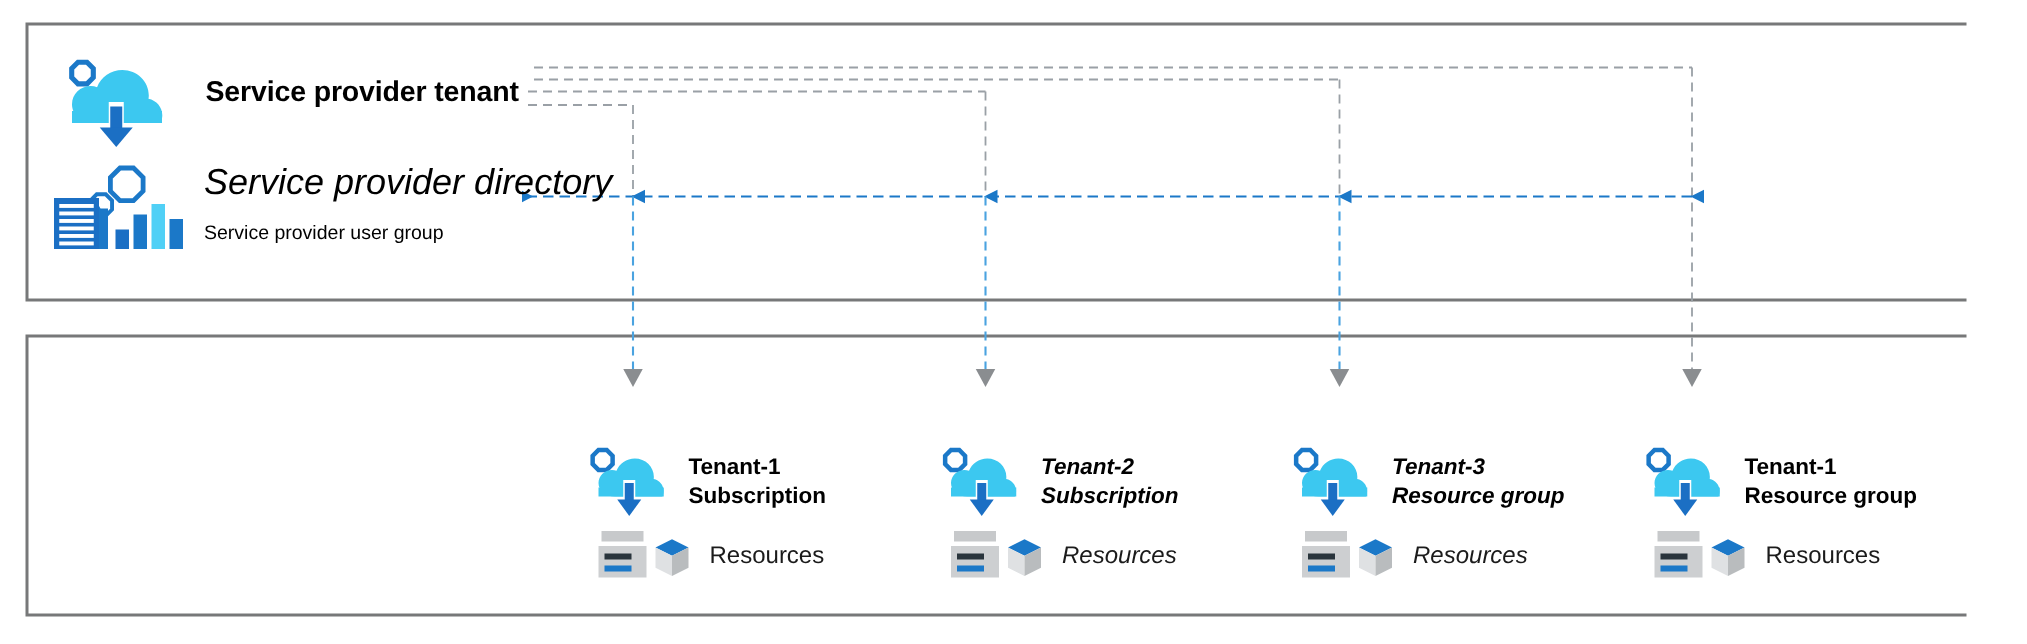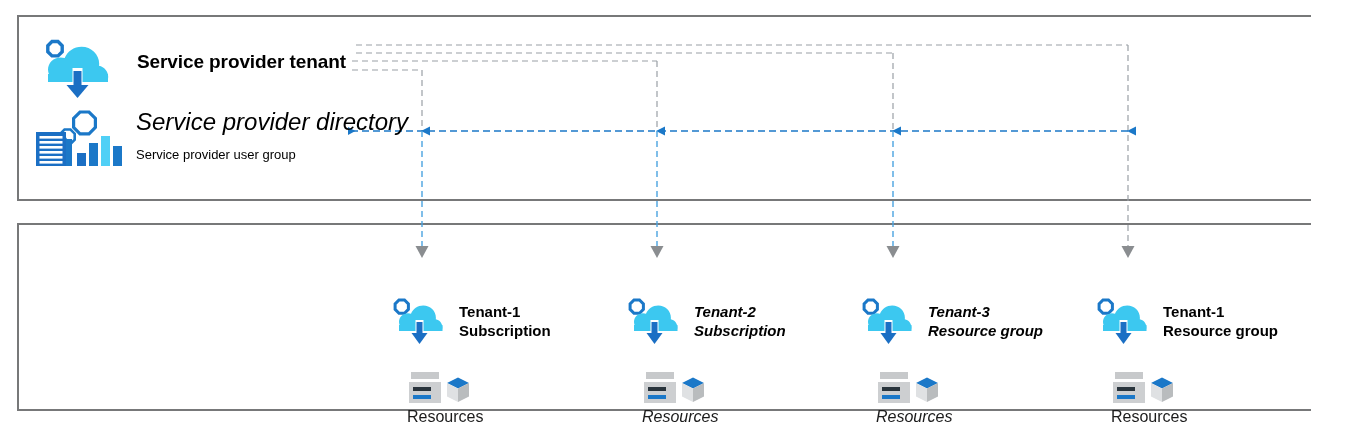--- a/index.html
+++ b/index.html
@@ -113,24 +113,23 @@
     margin-left: 8px;
     font-size: 15px;
     font-weight: bold;
     line-height: 1.28;
     color: #000000;
     white-space: nowrap;
   }
   .tenant-res {
     position: absolute;
     left: 8px;
-    top: 74px;
+    top: 56px;
     display: flex;
     align-items: center;
-    flex-direction: column;
   }
   .res-icon {
     width: 66px;
     height: 38px;
     flex: 0 0 auto;
   }
   .res-label {
     margin-left: 10px;
     font-size: 16px;
     color: #1b1b1b;

